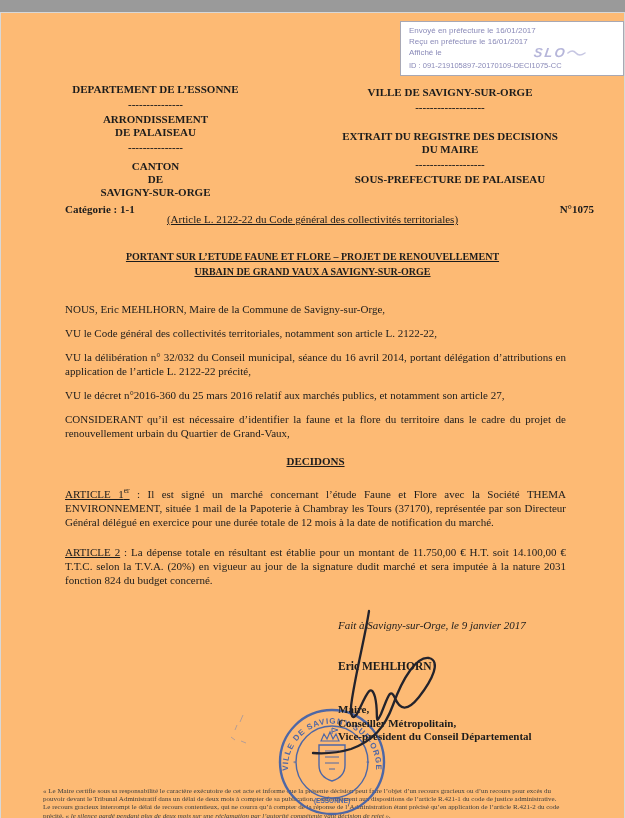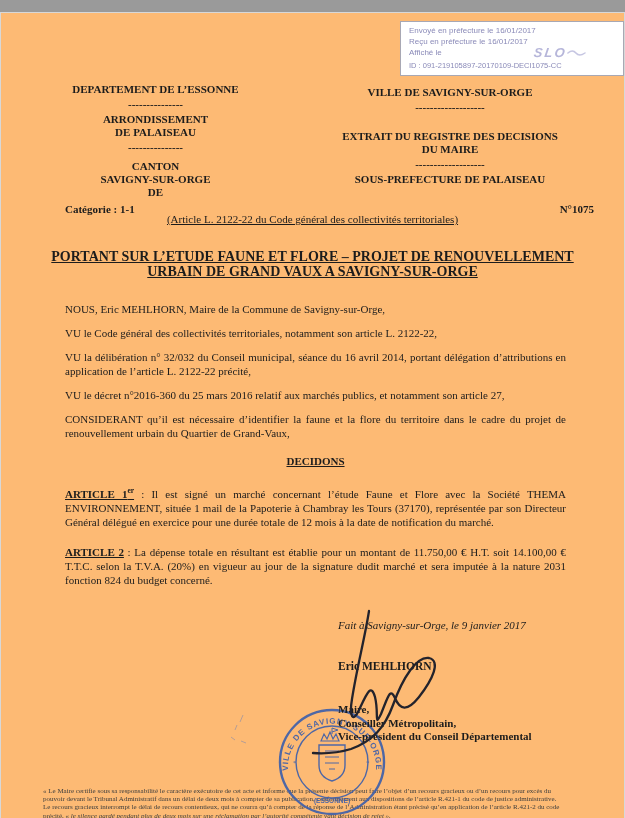--- a/index.html
+++ b/index.html
@@ -31,30 +31,30 @@
   .gap4{height:4px;}
   .category{position:absolute;top:190px;left:64px;font-weight:bold;font-size:11px;}
   .docnum{position:absolute;top:190px;right:30px;font-weight:bold;font-size:11px;padding-left:23px;}
   
   .decision{position:absolute;top:204px;left:0;width:100%;text-align:center;
     font-weight:bold;font-size:11.5px;}
   .decision span{text-decoration:underline;}
   .artref{position:absolute;top:200px;left:0;width:100%;text-align:center;font-size:11px;}
   .artref span{text-decoration:underline;}
   .subject{position:absolute;top:236px;left:0;width:100%;text-align:center;
-    font-weight:bold;font-size:14px;line-height:15px;}
+    font-weight:bold;font-size:10px;line-height:15px;}
   .subject span{text-decoration:underline;}
   
   .body-block{position:absolute;top:289px;left:64px;width:501px;
     font-size:11px;line-height:14px;text-align:justify;}
   .body-block p{margin:0 0 10px 0;}
   .body-block p.last{margin-bottom:0;}
   .decidons{text-align:center;font-weight:bold;margin:14px 0 16px 0;}
   .decidons span{text-decoration:underline;}
-  .art-label{font-weight:bold;text-decoration:underline;}
+  .art-label{font-weight:normal;text-decoration:underline;}
   .art-label sup{font-size:7.5px;}
   .mb13{margin-bottom:16px !important;}
   
   .closing{position:absolute;top:606px;left:337px;font-size:11px;z-index:2;font-style:italic;}
   .signer-name{position:absolute;top:647px;left:337px;font-weight:bold;font-size:11.5px;z-index:2;}
   .signer-titles{position:absolute;top:690px;left:337px;font-weight:bold;
     font-size:11px;line-height:13.5px;z-index:3;}
   .sig-svg{position:absolute;top:596px;left:288px;z-index:4;}
   .marks-svg{position:absolute;top:700px;left:222px;z-index:1;opacity:.55;}
   .seal-svg{position:absolute;top:694px;left:276px;z-index:2;opacity:.92;}
@@ -84,22 +84,22 @@
   </div>
 
   <div class="hleft">
     <div>DEPARTEMENT DE L’ESSONNE</div>
     <div class="sep">---------------</div>
     <div>ARRONDISSEMENT</div>
     <div>DE PALAISEAU</div>
     <div class="sep">---------------</div>
     <div class="gap4"></div>
     <div>CANTON</div>
+    <div>DE</div>
     <div>SAVIGNY-SUR-ORGE</div>
-    <div>DE</div>
   </div>
 
   <div class="hright">
     <div>VILLE DE SAVIGNY-SUR-ORGE</div>
     <div class="sep">-------------------</div>
     <div class="gap14"></div>
     <div>EXTRAIT DU REGISTRE DES DECISIONS</div>
     <div>DU MAIRE</div>
     <div class="sep">-------------------</div>
     <div>SOUS-PREFECTURE DE PALAISEAU</div>

